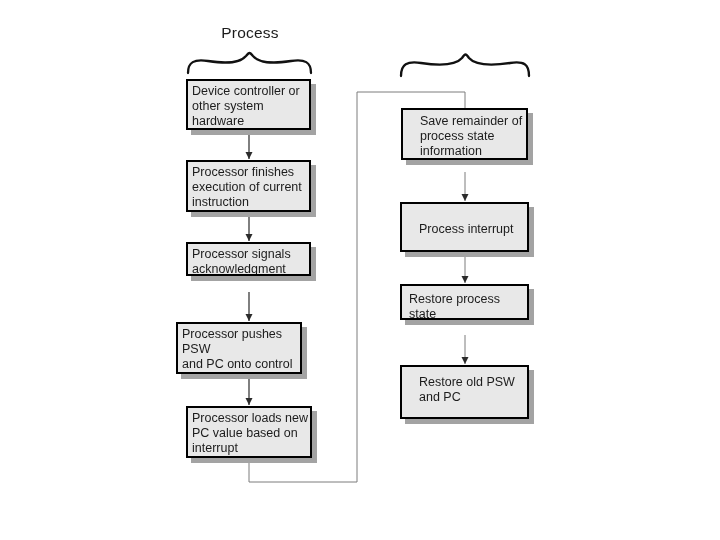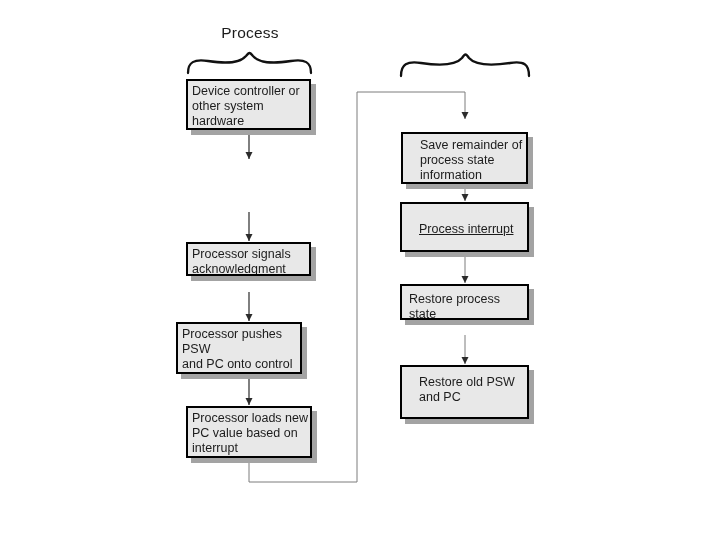--- a/index.html
+++ b/index.html
@@ -22,21 +22,21 @@
     background:var(--box-fill);
     border:2px solid var(--box-border);
     box-shadow:5px 5px 0 var(--box-shadow);
     font-size:12.5px;line-height:15px;
     white-space:pre-line;overflow:hidden;
   }
   .pad-hw{padding:3px 1px 0 4px;}
   .pad-sw{padding:4px 1px 0 17px;}
   .pad-sw-tight{padding:6px 1px 0 7px;}
   .pad-sw4{padding:8px 1px 13px 17px;}
-  .center-v{display:flex;align-items:center;white-space:pre-line;text-decoration:underline;}
+  .center-v{display:flex;align-items:center;white-space:pre-line;}
   svg.lines{position:absolute;left:0;top:0;}
   .cline{stroke:var(--connector);stroke-width:1;fill:none;}
   .aline{stroke:var(--arrow-dark);stroke-width:1.2;fill:none;}
   .brace{stroke:var(--brace);stroke-width:2.3;fill:none;stroke-linecap:round;}
   .arrowhead{fill:var(--arrow-dark);}
 </style>
 </head>
 <body>
 
 <div class="stage">
@@ -61,31 +61,34 @@
     <line class="cline" marker-end="url(#arr)" x1="465" y1="172" x2="465" y2="201"></line>
     <line class="cline" marker-end="url(#arr)" x1="465" y1="252" x2="465" y2="283"></line>
     <line class="cline" marker-end="url(#arr)" x1="465" y1="335" x2="465" y2="364"></line>
 
     <path class="cline" marker-end="url(#arr)" d="M249,458 L249,482 L357,482 L357,92 L465,92 L465,119"></path>
   </svg>
 
   <div class="flow-box pad-hw" style="left:186px;top:79px;width:125px;height:51px">Device controller or
 other system hardware
 issues an interrupt</div>
+  <div class="flow-box pad-hw" style="left:186px;top:160px;width:125px;height:52px">Processor finishes
+execution of current
+instruction</div>
   <div class="flow-box pad-hw" style="left:186px;top:242px;width:125px;height:34px">Processor signals
 acknowledgment
 of interrupt</div>
   <div class="flow-box pad-hw" style="left:176px;top:322px;width:126px;height:52px">Processor pushes PSW
 and PC onto control
 stack</div>
   <div class="flow-box pad-hw" style="left:186px;top:406px;width:126px;height:52px">Processor loads new
 PC value based on
 interrupt</div>
 
-  <div class="flow-box pad-sw" style="left:401px;top:132px;width:127px;height:52px">Save remainder of
+  <div class="flow-box pad-sw" style="left:401px;top:108px;width:127px;height:52px">Save remainder of
 process state
 information</div>
   <div class="flow-box pad-sw center-v" style="left:400px;top:202px;width:129px;height:50px">Process interrupt</div>
   <div class="flow-box pad-sw-tight" style="left:400px;top:284px;width:129px;height:36px">Restore process state
 information</div>
   <div class="flow-box pad-sw4" style="left:400px;top:365px;width:129px;height:54px">Restore old PSW
 and PC</div>
 
 </div>
 

